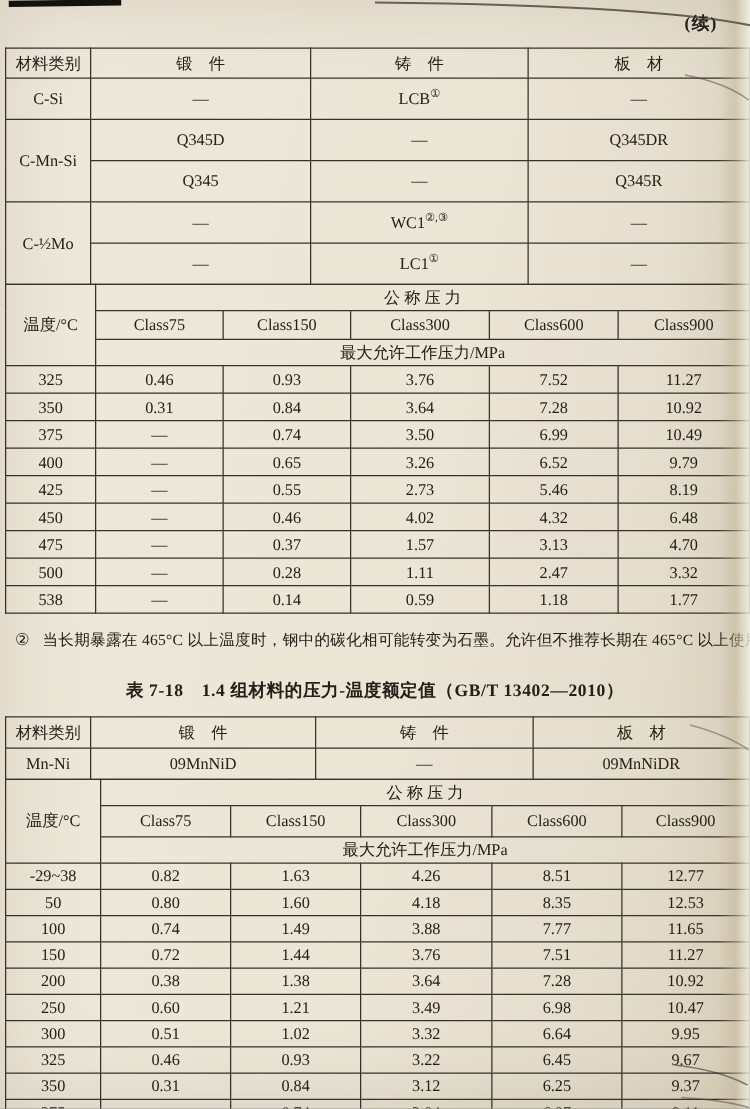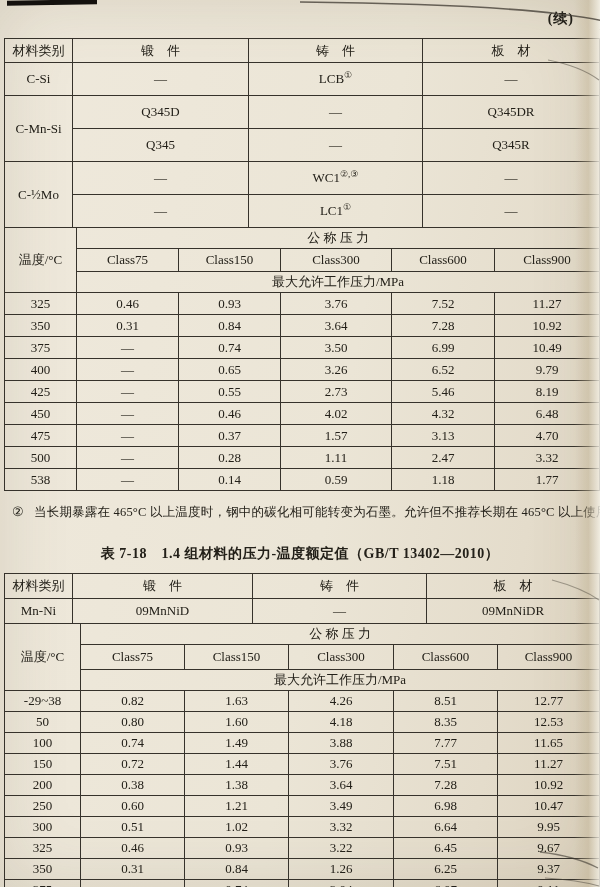--- a/index.html
+++ b/index.html
@@ -311,21 +311,21 @@
           <td>0.46</td>
           <td>0.93</td>
           <td>3.22</td>
           <td>6.45</td>
           <td>9.67</td>
         </tr>
     <tr class="dr">
           <td>350</td>
           <td>0.31</td>
           <td>0.84</td>
-          <td>1.26</td>
+          <td>3.12</td>
           <td>6.25</td>
           <td>9.37</td>
         </tr>
     <tr class="dr">
           <td>375</td>
           <td>—</td>
           <td>0.74</td>
           <td>3.04</td>
           <td>6.07</td>
           <td>9.11</td>

